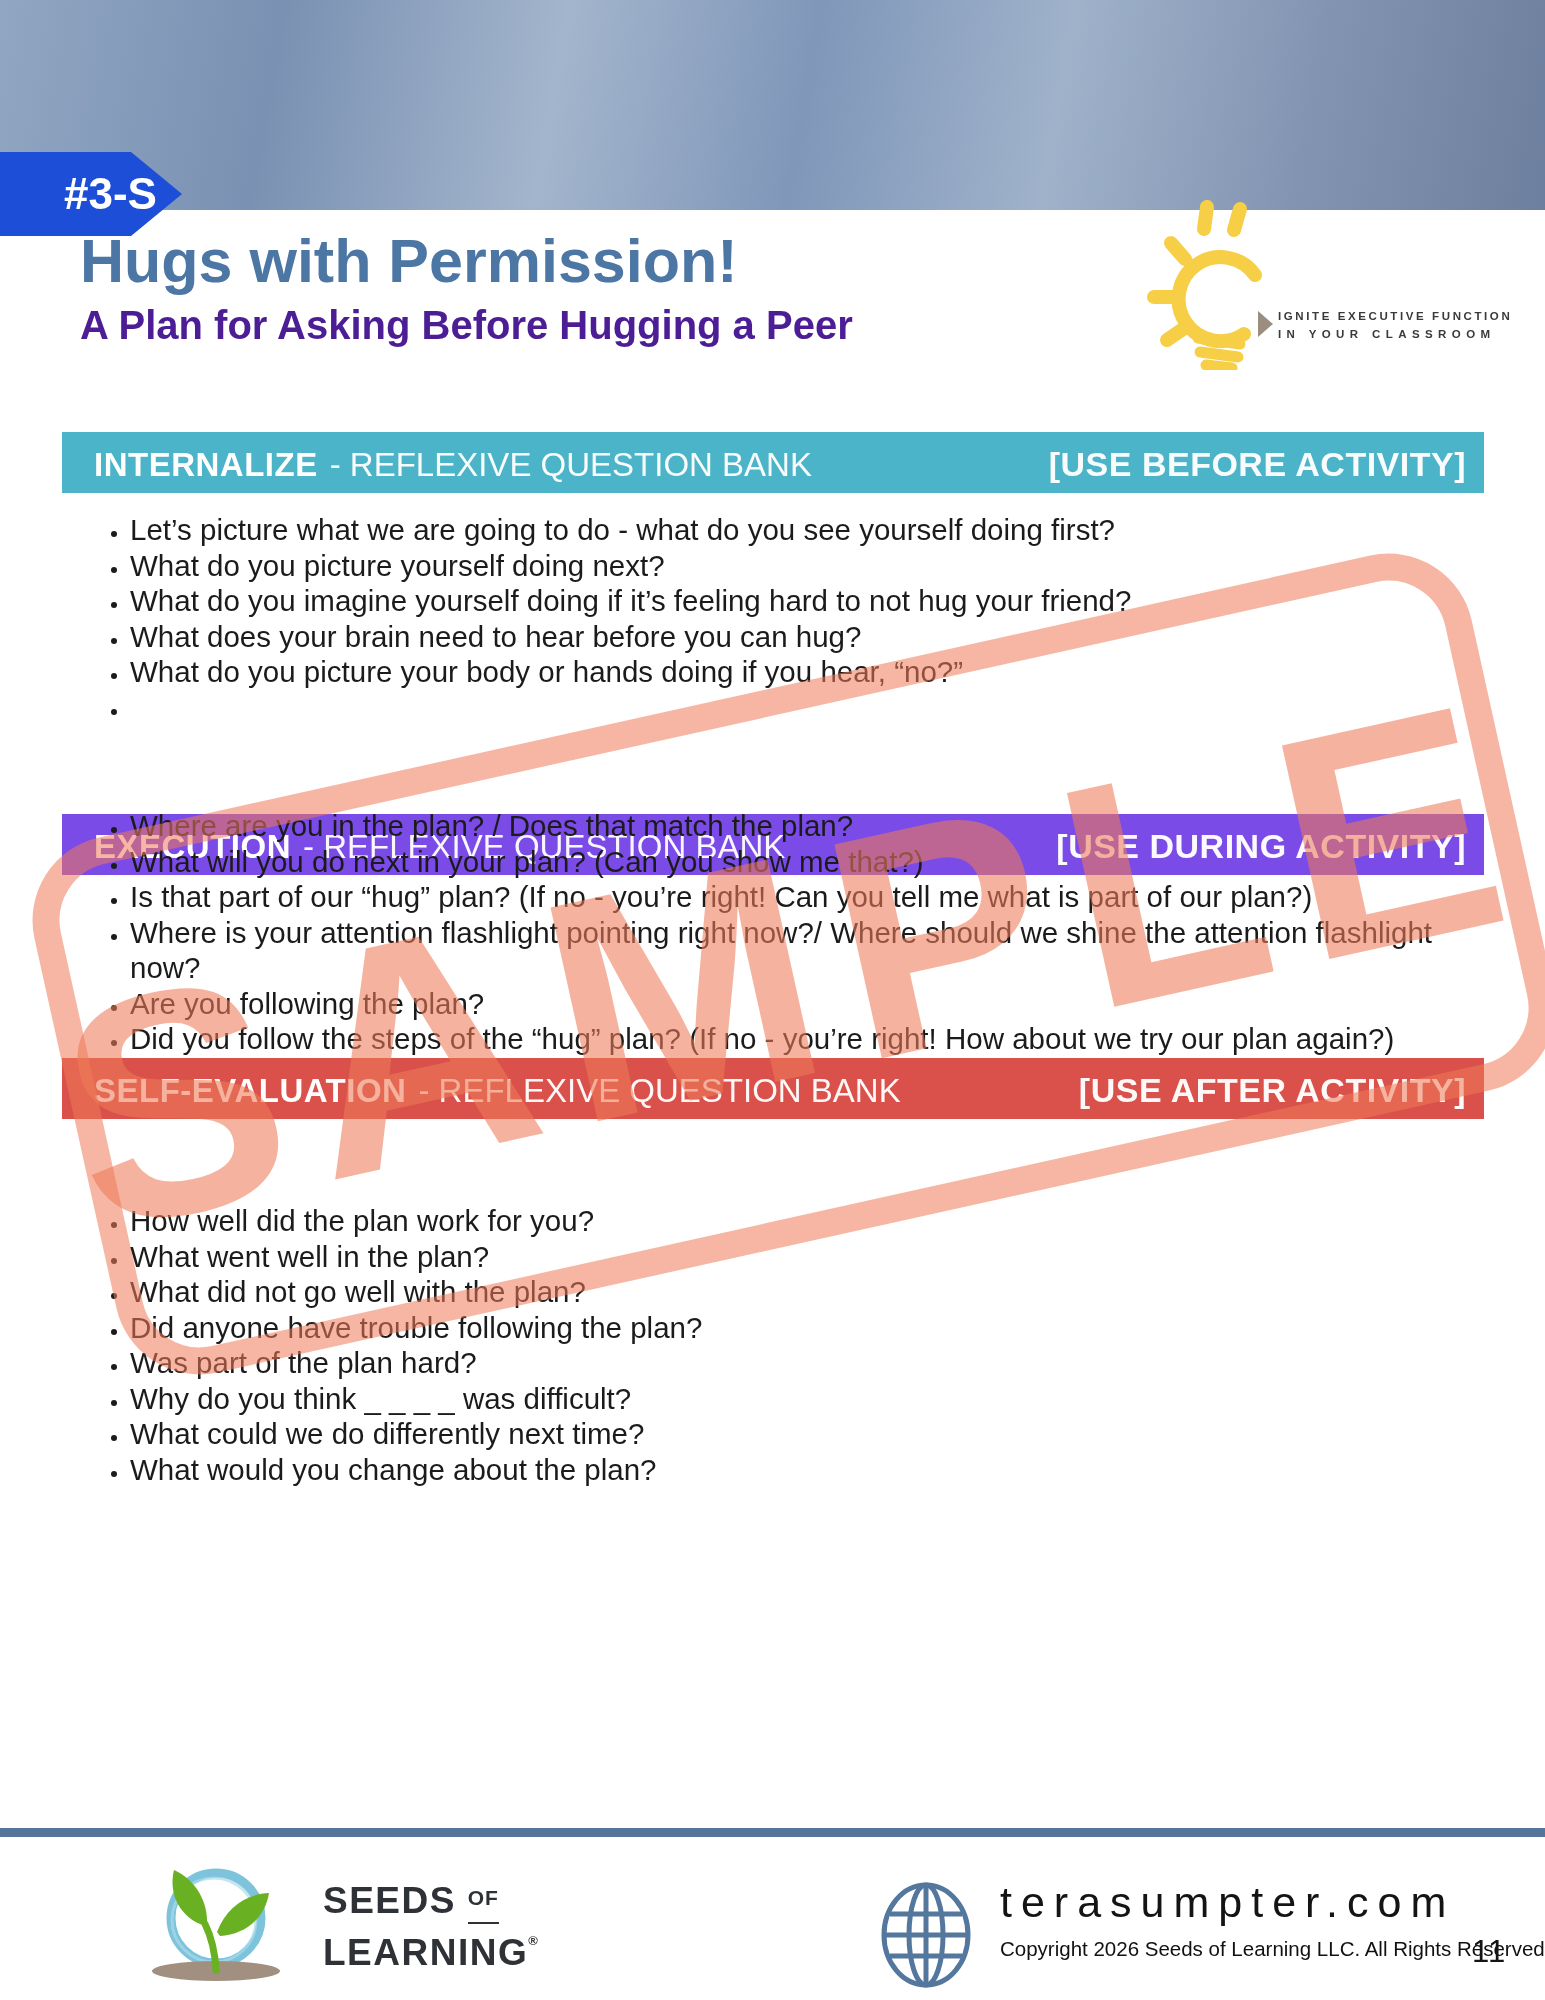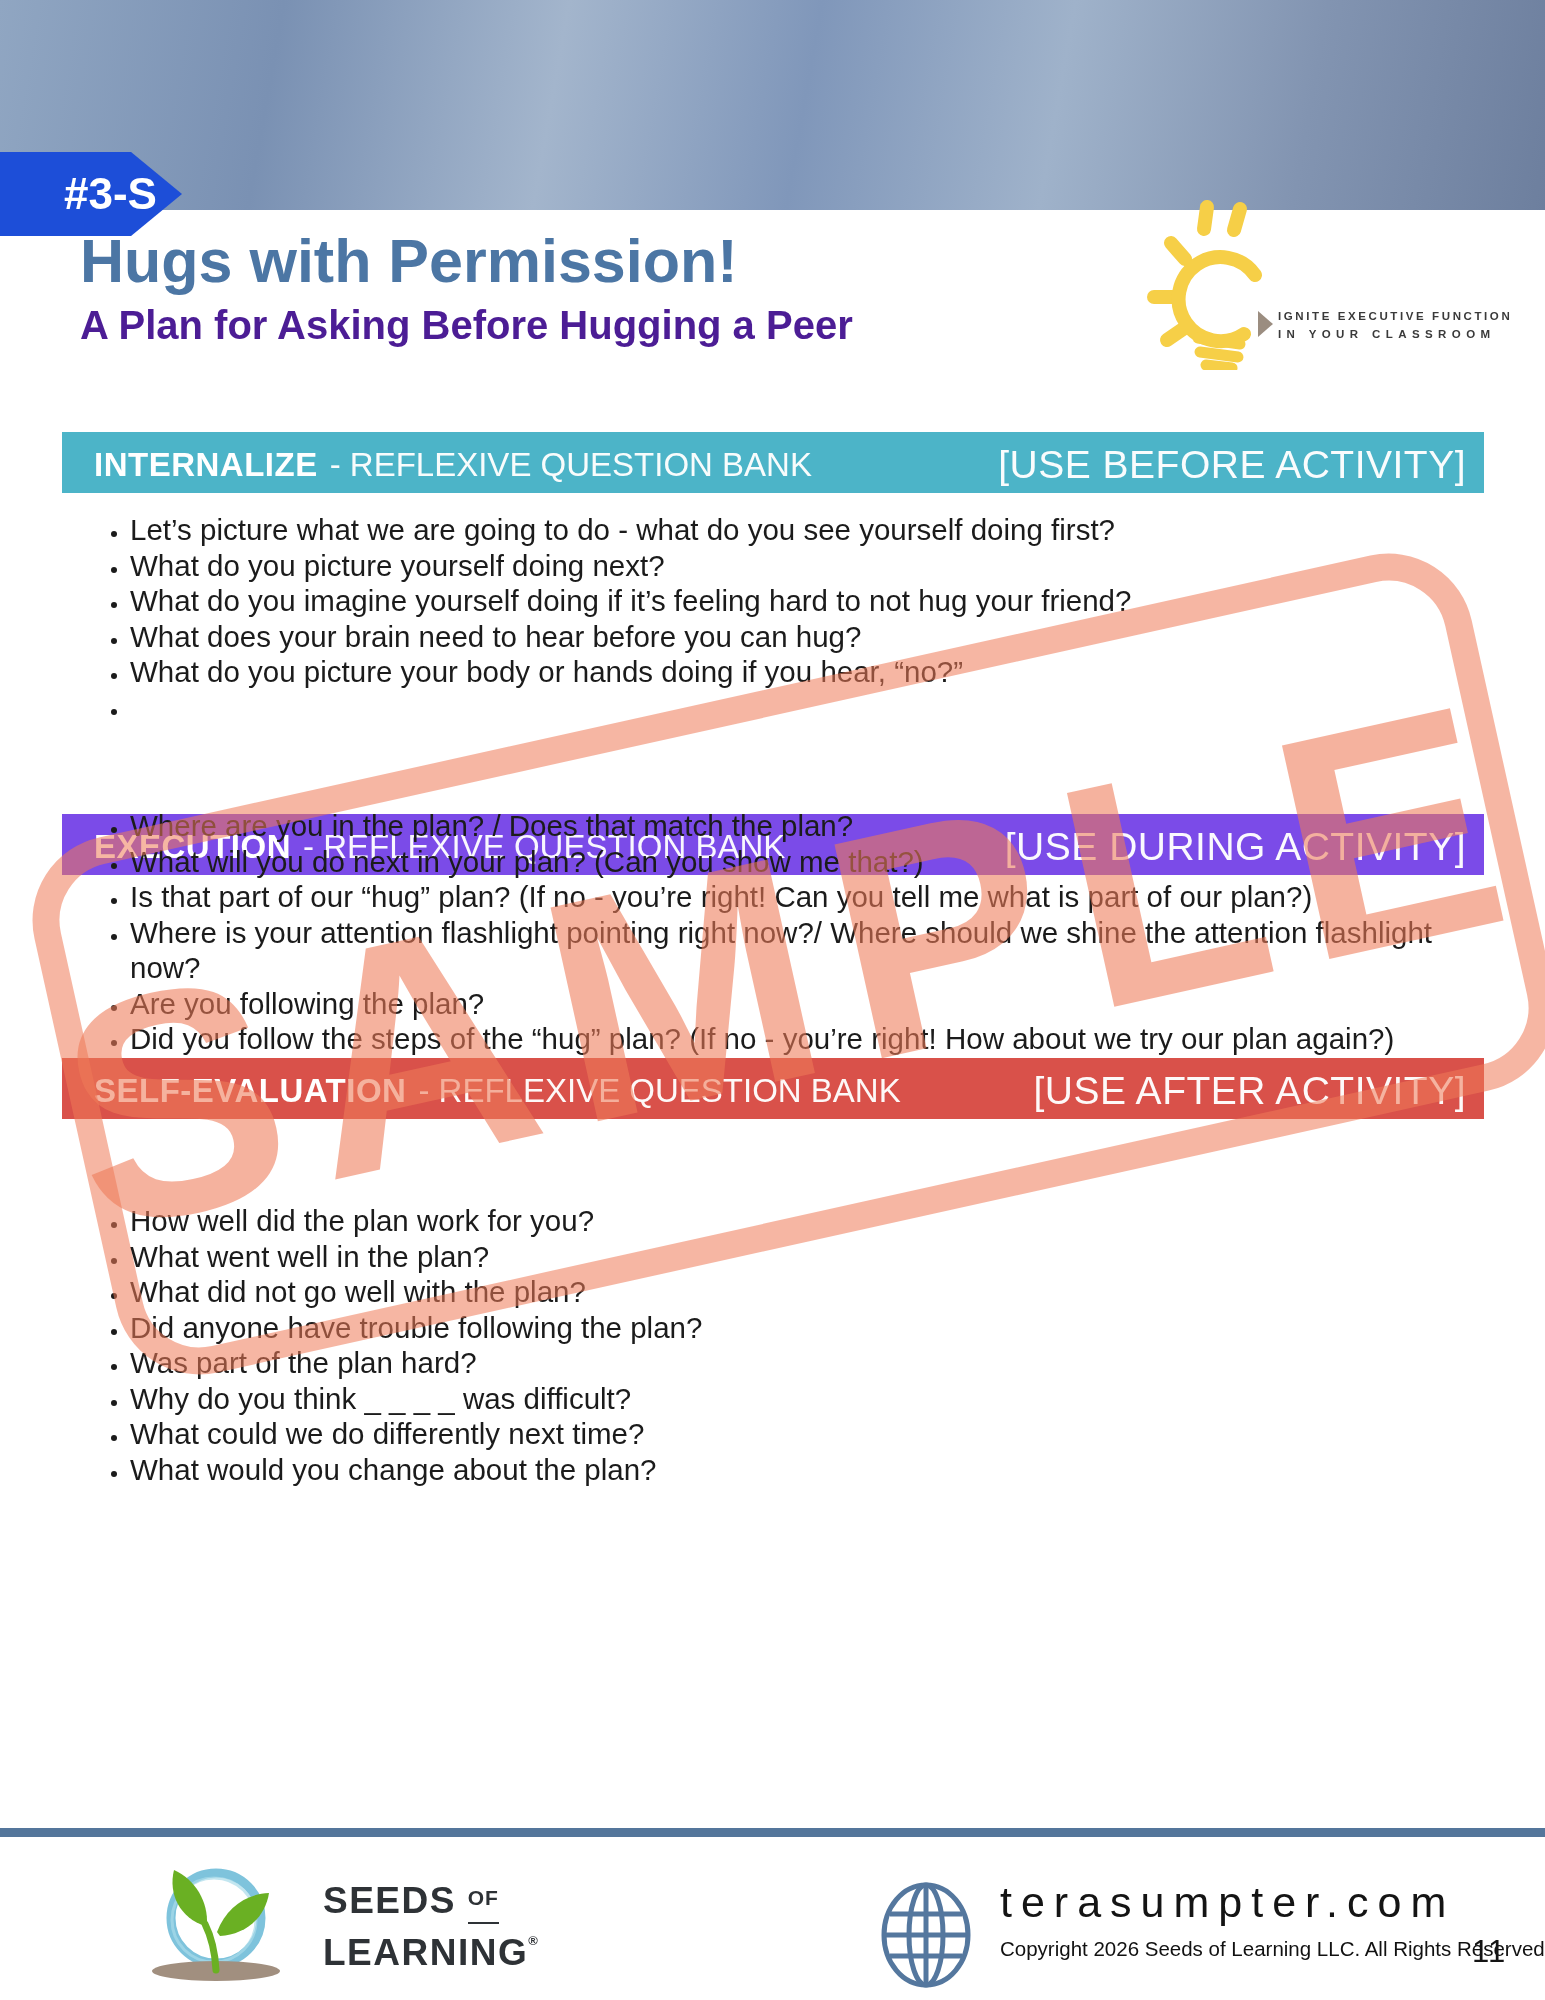--- a/index.html
+++ b/index.html
@@ -41,21 +41,21 @@
     border-top:13px solid transparent; border-bottom:13px solid transparent; border-left:15px solid #9b8d80;
   }
 
   
   .bar {
     position:absolute; left:62px; width:1422px; height:61px; color:#ffffff;
     display:flex; align-items:center; padding:4px 18px 0 32px; font-size:33px;
   }
   .bar-bold { font-weight:800; letter-spacing:0.5px; }
   .bar-rest { font-weight:400; margin-left:12px; opacity:0.96; }
-  .bar-tag  { margin-left:auto; font-weight:400; font-size:39px; opacity:0.97; letter-spacing:0.5px; }
+  .bar-tag  { margin-left:auto; font-weight:700; font-size:34px; opacity:0.97; letter-spacing:0.5px; }
   .bar1 { top:432px; }
   .bar2 { top:772px;margin-top:42px; }
   .bar3 { top:1058px; }
 
   
   ul.qlist {
     position:absolute; left:100px; width:1392px; list-style:disc;
     padding-left:30px; font-size:29.5px; color:#1b1b1b;
   }
   ul.qlist li { line-height:35.5px; min-height:35.5px; }

